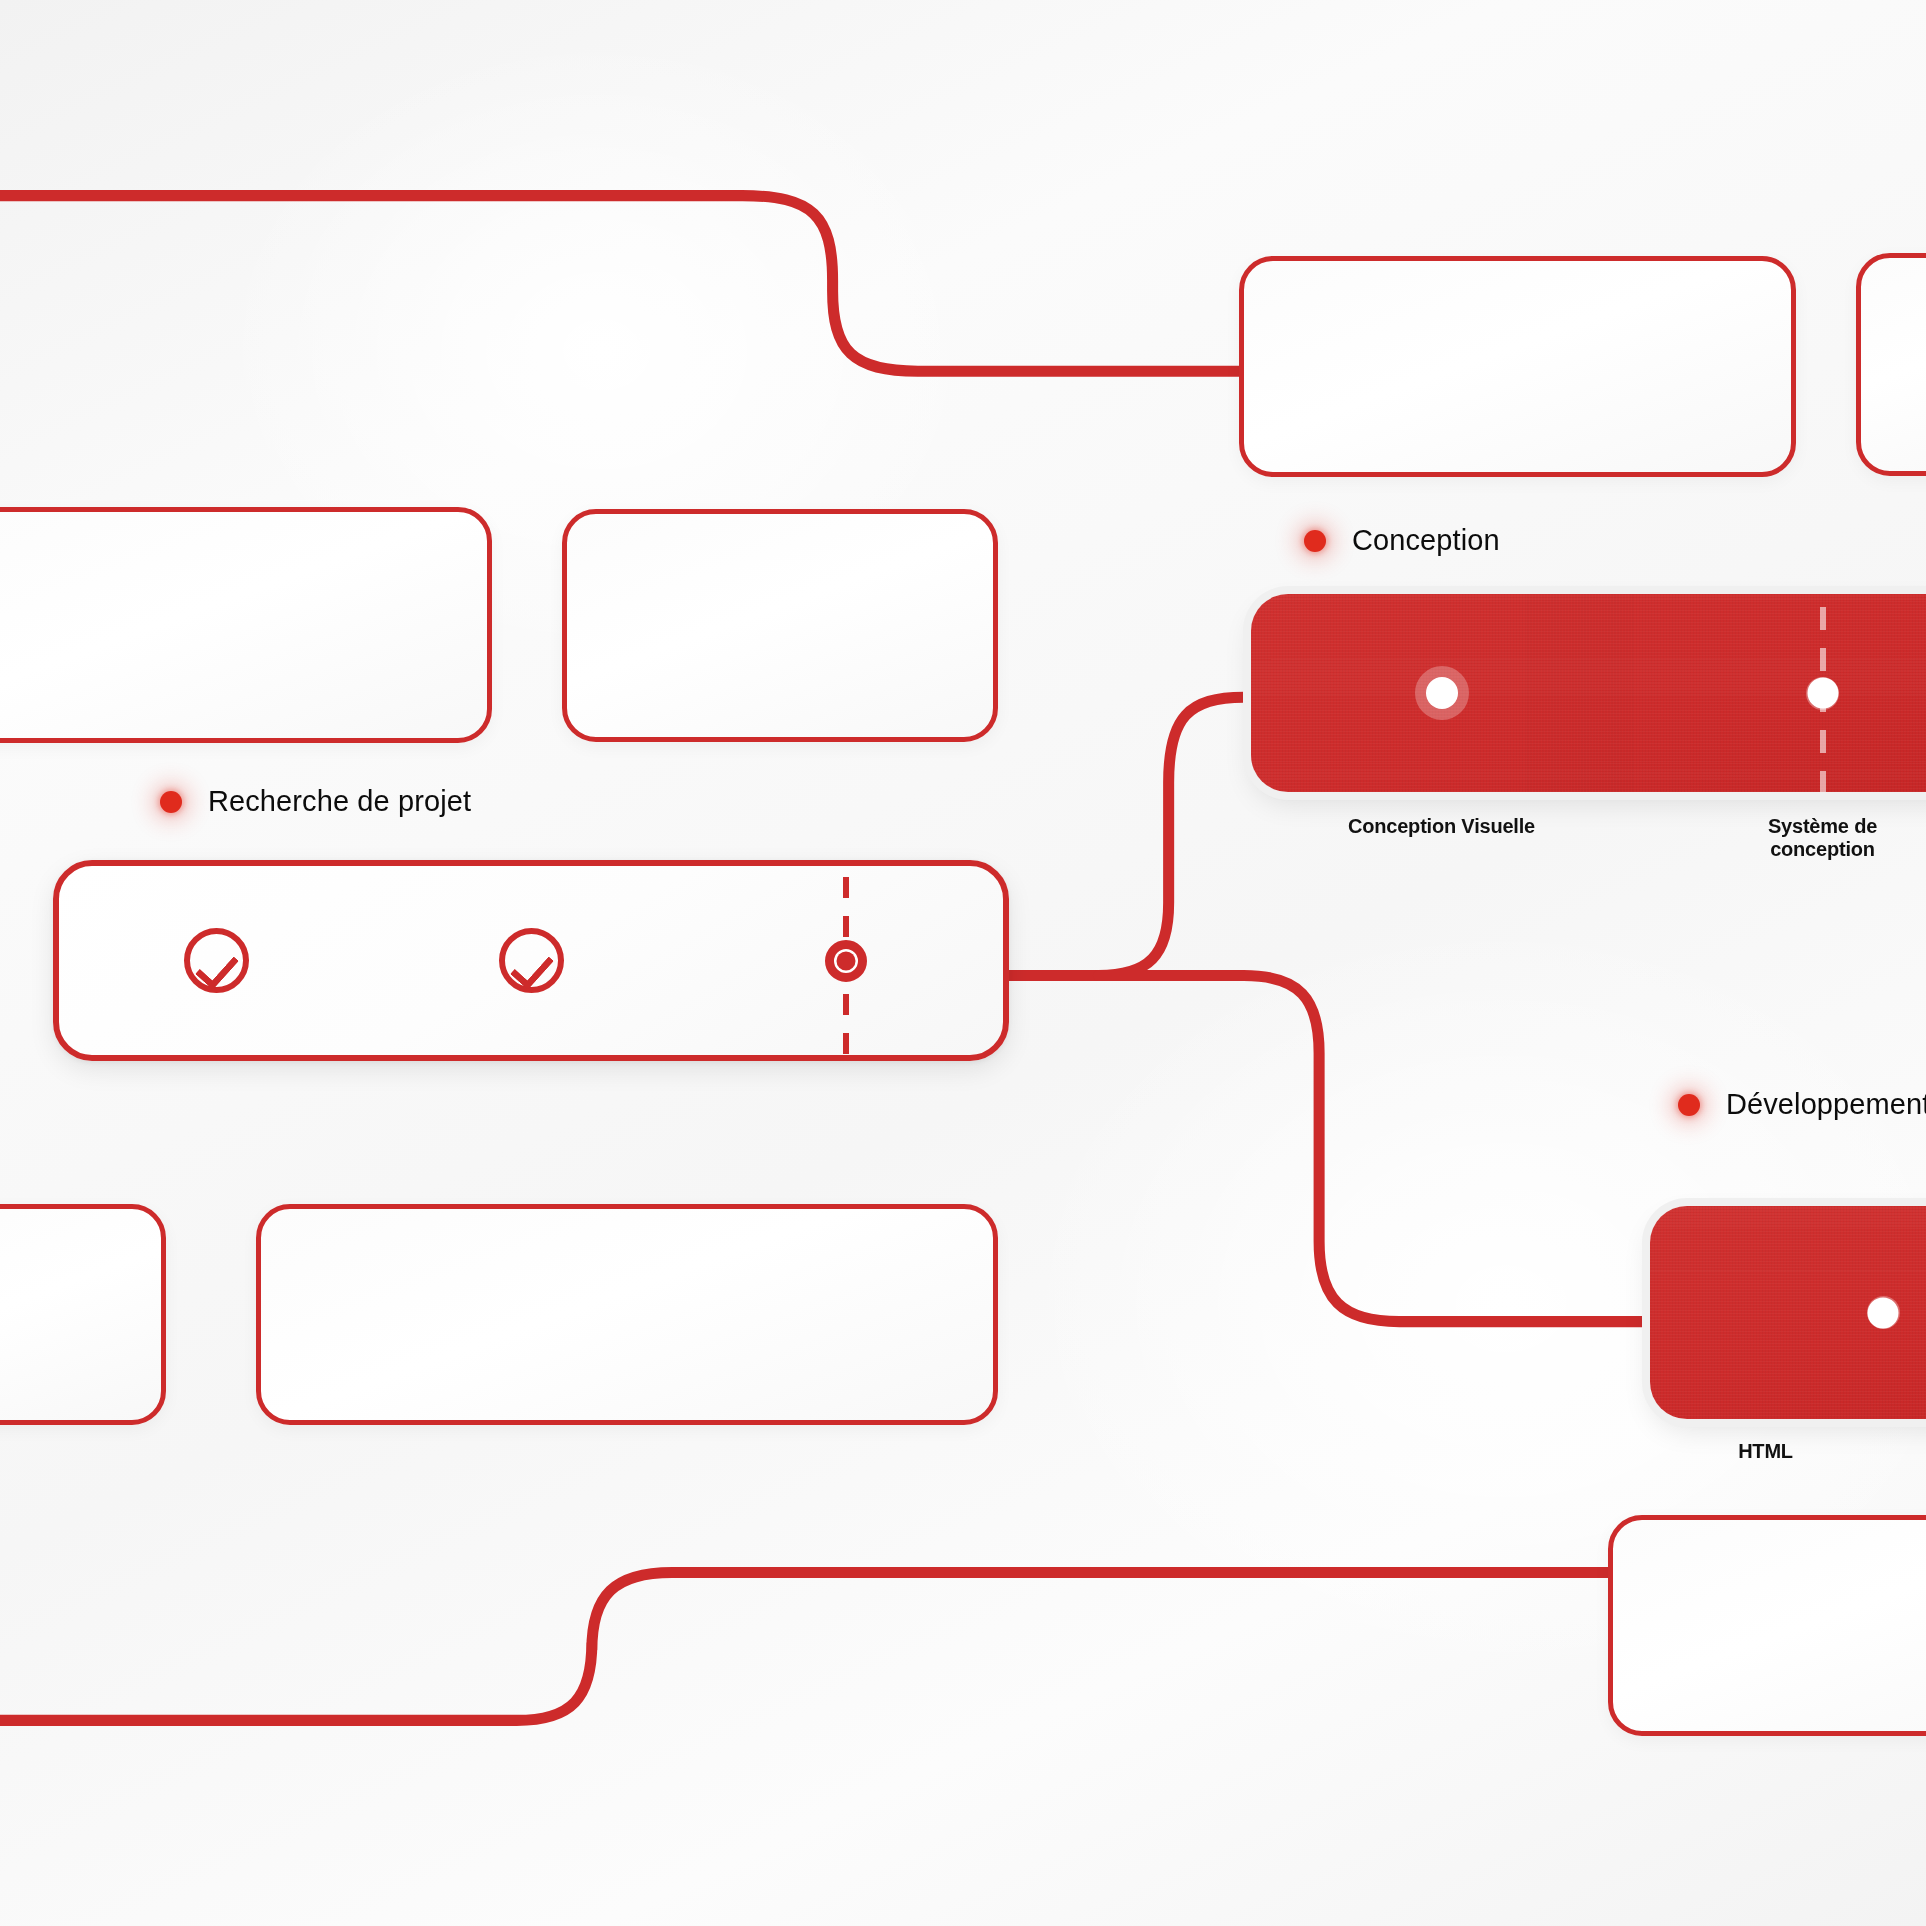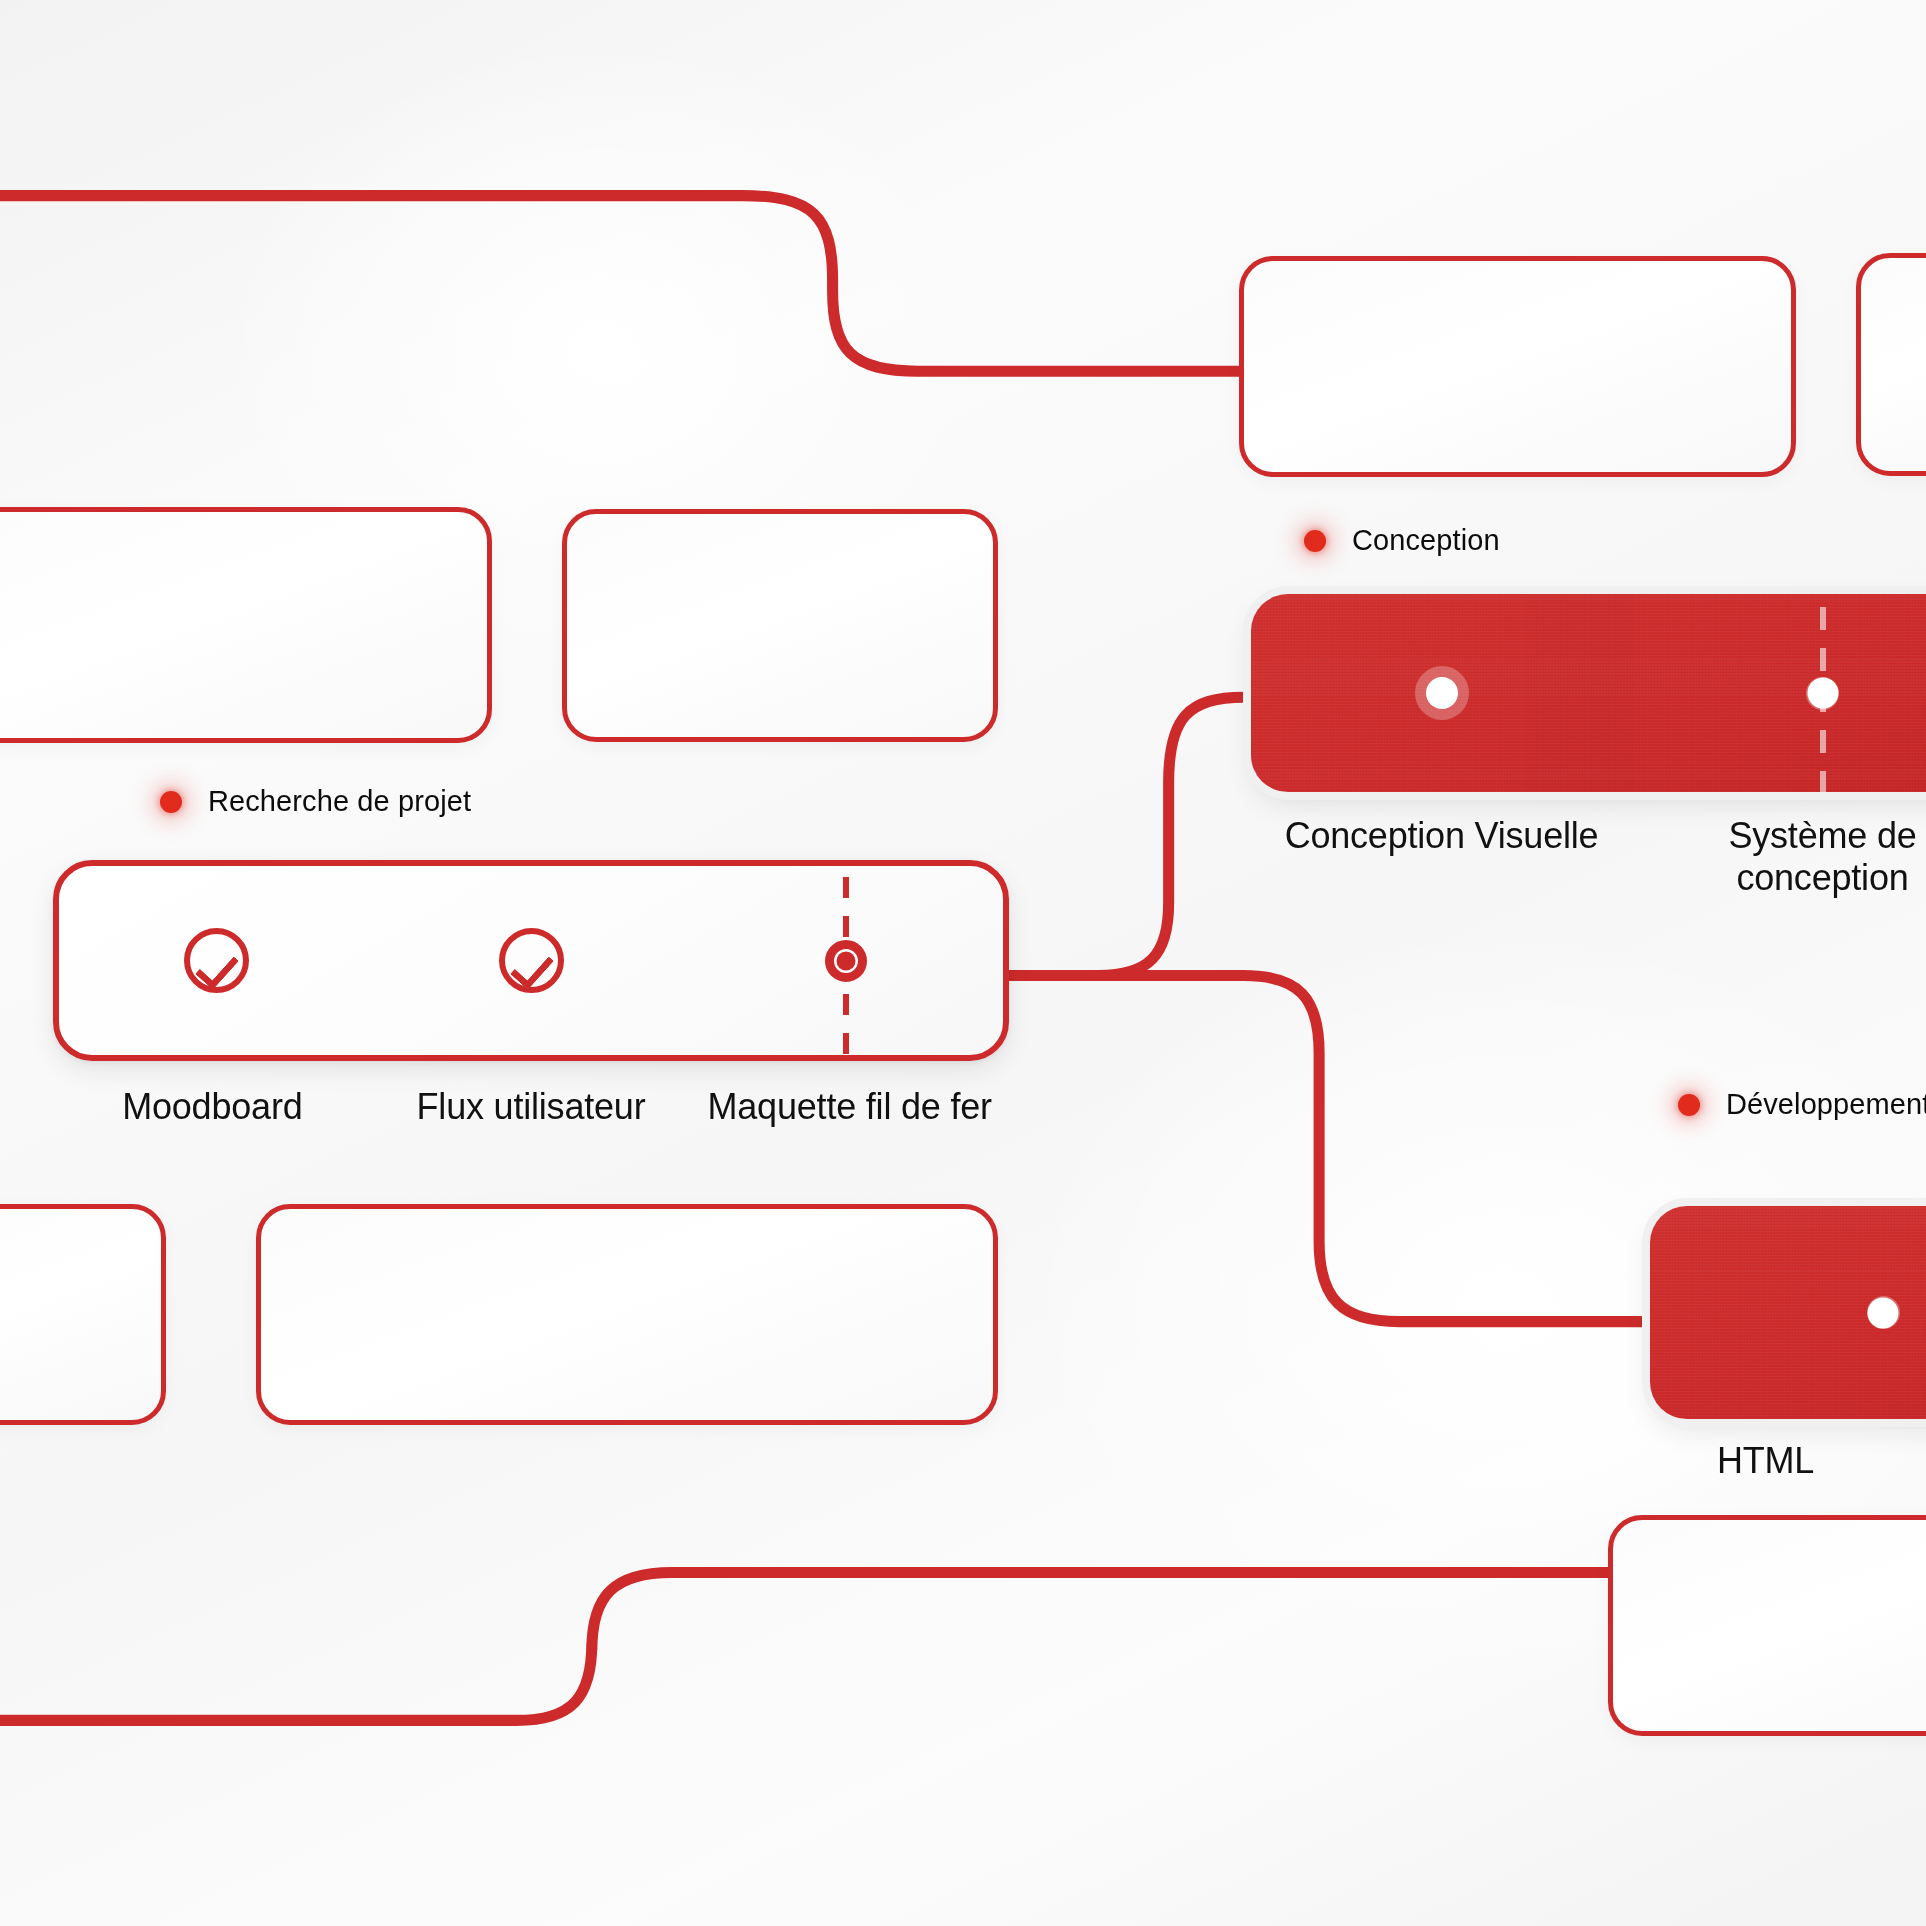--- a/index.html
+++ b/index.html
@@ -160,24 +160,25 @@
   }
 
   
   .captions {
     position: absolute;
     display: flex;
     text-align: center;
   }
   .captions > span {
     flex: 1 1 0;
-    font-size: 36px;
+    font-size: 20px;
     color: #111111;
     line-height: 1.16;
     letter-spacing: -0.2px;
+    font-weight: bold;
   }
 </style>
 </head>
 <body>
 
 <div id="board">
 
   <svg id="wires" viewBox="0 0 3840 3840" xmlns="http://www.w3.org/2000/svg">
     <g fill="none" stroke="#CD2B2B" stroke-width="22" stroke-linecap="round">
 
@@ -216,25 +217,20 @@
     </div>
     <div class="slot">
       <span class="check-ring"></span>
     </div>
     <div class="slot">
       <span class="vdots"></span>
       <span class="target"></span>
     </div>
   </div>
 
-  <div class="captions" style="left:53px; top:1086px; width:956px;">
-    <span>Moodboard</span>
-    <span>Flux utilisateur</span>
-    <span>Maquette fil de fer</span>
-  </div>
 
   <div class="legend" style="left:1304px; top:524px;">
     <span class="dot"></span>
     <span class="txt">Conception</span>
   </div>
 
   <div class="red-card" style="left:1251px; top:594px; width:762px; height:198px;">
     <div class="slot">
       <span class="target-light wide"></span>
     </div>

